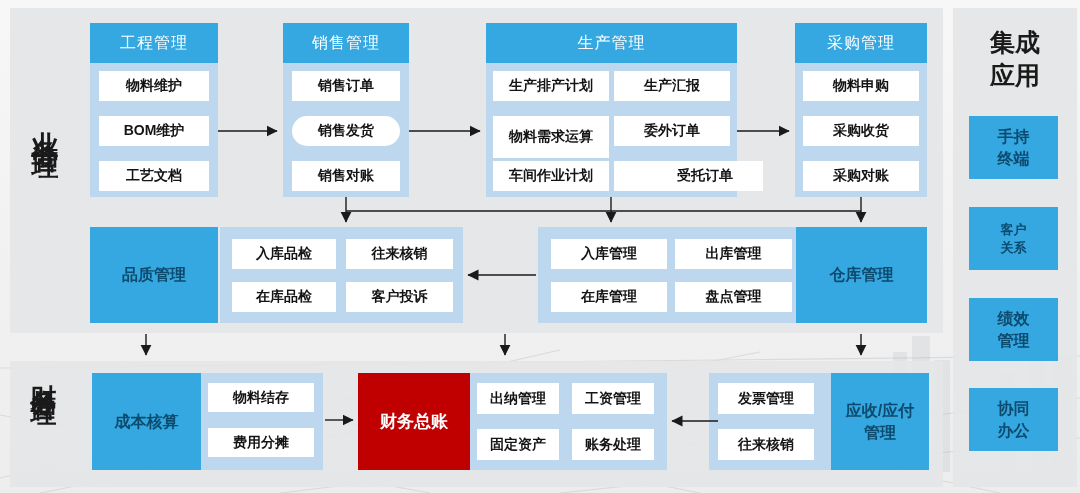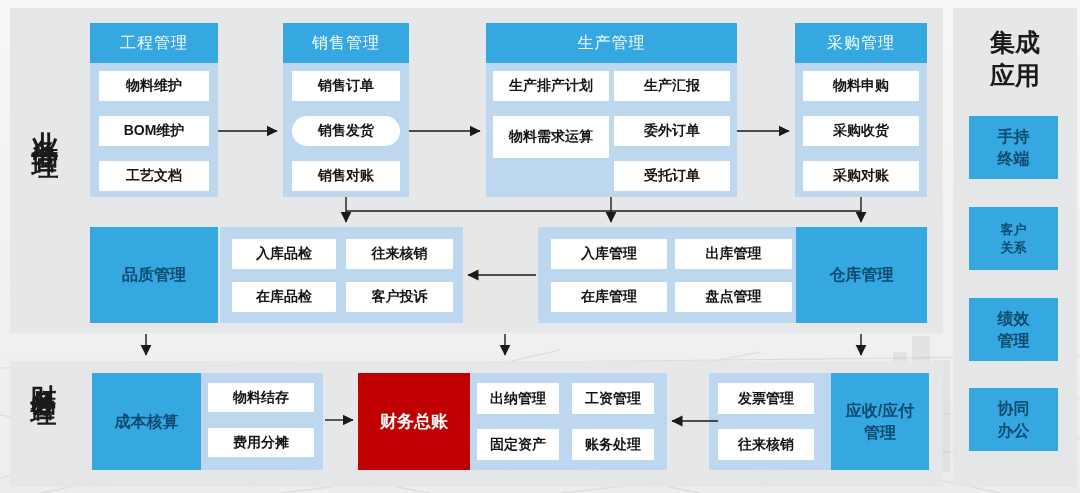--- a/index.html
+++ b/index.html
@@ -75,21 +75,22 @@
     <div class="wbox" style="left:9px;top:93px;width:108px;height:30px;border-radius:15px;">销售发货</div>
     <div class="wbox" style="left:9px;top:138px;width:108px;height:30px;">销售对账</div>
   </div>
 
   <div class="colbox fg" style="left:486px;top:23px;width:251px;height:174px;">
     <div class="colhead">生产管理</div>
     <div class="wbox" style="left:7px;top:48px;width:116px;height:30px;">生产排产计划</div>
     <div class="wbox" style="left:128px;top:48px;width:116px;height:30px;">生产汇报</div>
     <div class="wbox" style="left:7px;top:93px;width:116px;height:42px;">物料需求运算</div>
     <div class="wbox" style="left:128px;top:93px;width:116px;height:30px;">委外订单</div>
-    <div class="wbox" style="left:128px;top:138px;width:116px;height:30px;">受托订单</div>
+    <div class="wbox" style="left:7px;top:138px;width:116px;height:30px;">车间作业计划</div>
+    <div class="wbox" style="left:128px;top:138px;width:116px;height:30px;padding-left:33px;">受托订单</div>
   </div>
 
   <div class="colbox fg" style="left:795px;top:23px;width:132px;height:174px;">
     <div class="colhead">采购管理</div>
     <div class="wbox" style="left:8px;top:48px;width:116px;height:30px;">物料申购</div>
     <div class="wbox" style="left:8px;top:93px;width:116px;height:30px;">采购收货</div>
     <div class="wbox" style="left:8px;top:138px;width:116px;height:30px;">采购对账</div>
   </div>
 
   <div class="bluebox fg" style="left:90px;top:227px;width:128px;height:96px;">品质管理</div>

